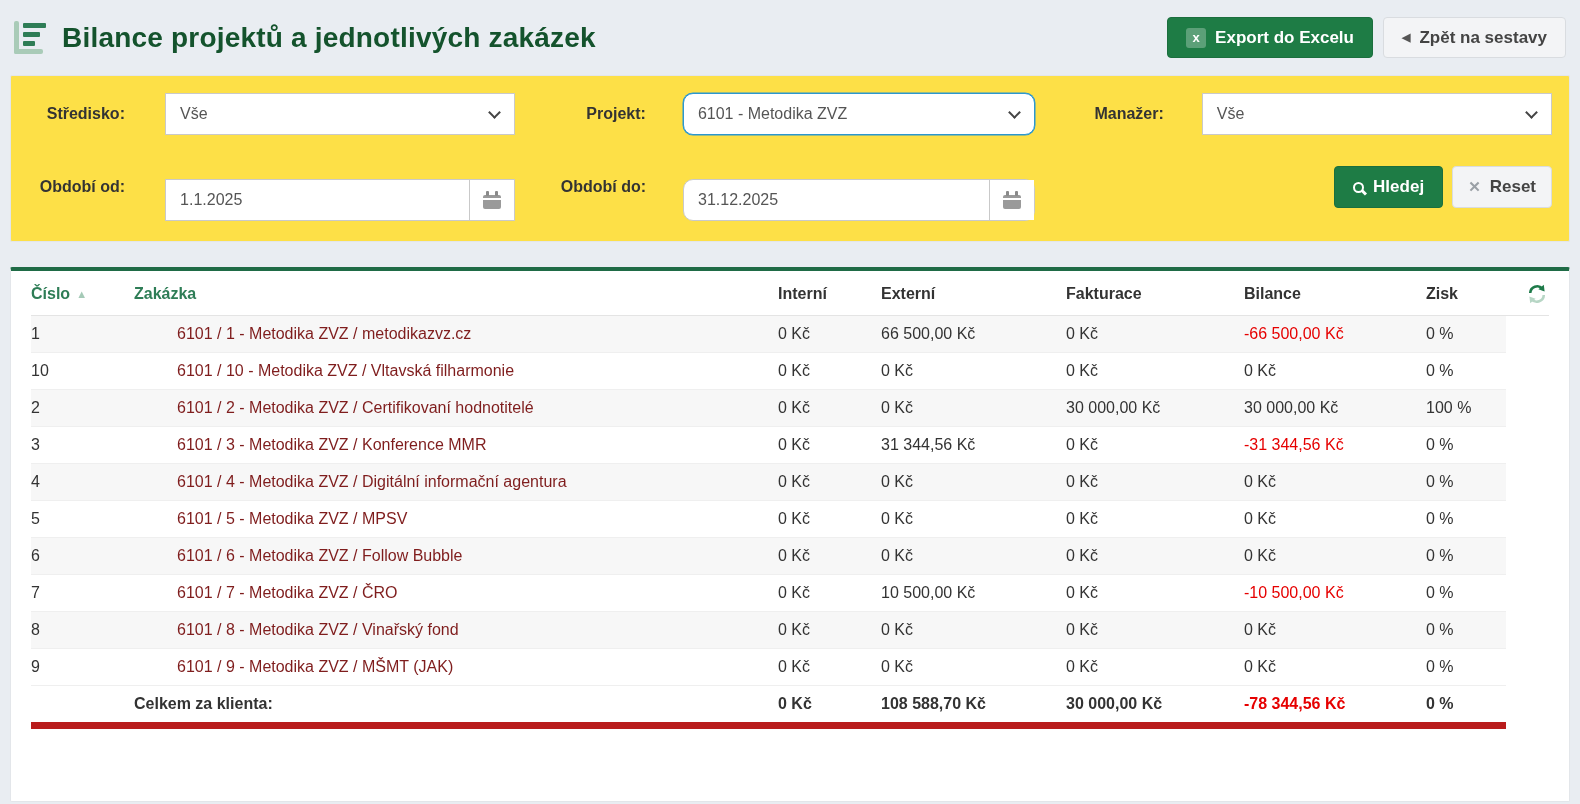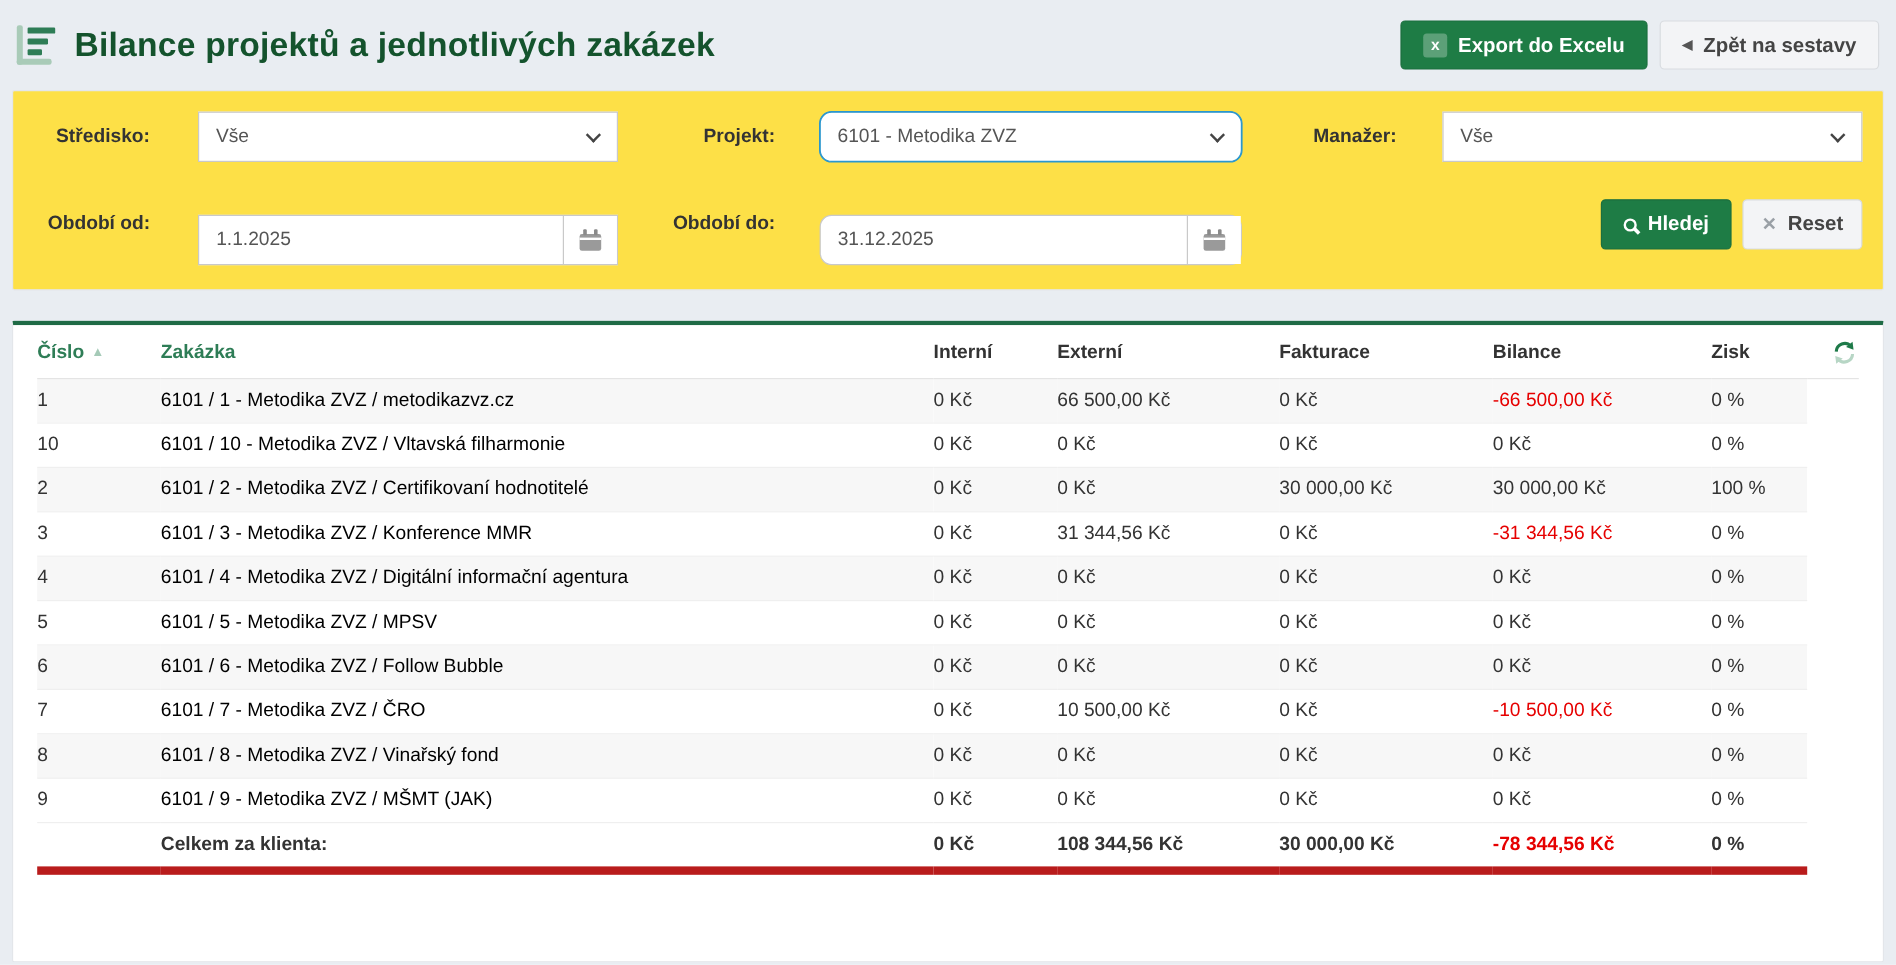--- a/index.html
+++ b/index.html
@@ -65,21 +65,21 @@
   table { width:100%; border-collapse:collapse; font-size:16px; table-layout:fixed; }
   th { text-align:left; font-weight:bold; color:#333; padding:13px 6px 11px 0;
        border-bottom:1px solid #e4e4e4; white-space:nowrap; }
   th.sortable { color:#2e7d56; cursor:pointer; }
   .sort-arrow { color:#a5cab7; font-size:11px; margin-left:6px; vertical-align:1px; }
   th.refresh-th { text-align:right; padding-right:2px; }
   .refresh-btn { display:inline-block; width:20px; height:20px; cursor:pointer; vertical-align:middle; }
   td { padding:9px 6px 9px 0; border-bottom:1px solid #efefef; white-space:nowrap; overflow:hidden; }
   td.lastcol { border-bottom:none; }
   tbody tr:nth-child(odd) td:not(.lastcol) { background:#f7f7f7; }
-  a.order-link { color:#000000; text-decoration:none; cursor:pointer; }
+  a.order-link { color:#7f1d1d; text-decoration:none; cursor:pointer;margin-left:43px; }
   .neg { color:#e60000; }
   tr.total-row td { font-weight:bold; border-top:1px solid #dcdcdc; border-bottom:7px solid #b91c1c; background:#fff !important; }
   tr.total-row td.lastcol { border-top:none; border-bottom:none; }
 </style>
 </head>
 <body>
 
 <div class="top">
   <span class="ticon">
     <span class="axis-v"></span>
@@ -283,21 +283,21 @@
     <td>0 Kč</td>
     <td>0 %</td>
     <td class="lastcol"></td>
   </tr>
       </tbody>
     <tfoot>
       <tr class="total-row">
         <td></td>
         <td>Celkem za klienta:</td>
         <td>0 Kč</td>
-        <td>108 344,56 Kč</td>
+        <td>108 588,70 Kč</td>
         <td>30 000,00 Kč</td>
         <td class="neg">-78 344,56 Kč</td>
         <td>0 %</td>
         <td class="lastcol"></td>
       </tr>
     </tfoot>
   </table>
 </div>
 
 </body></html>

